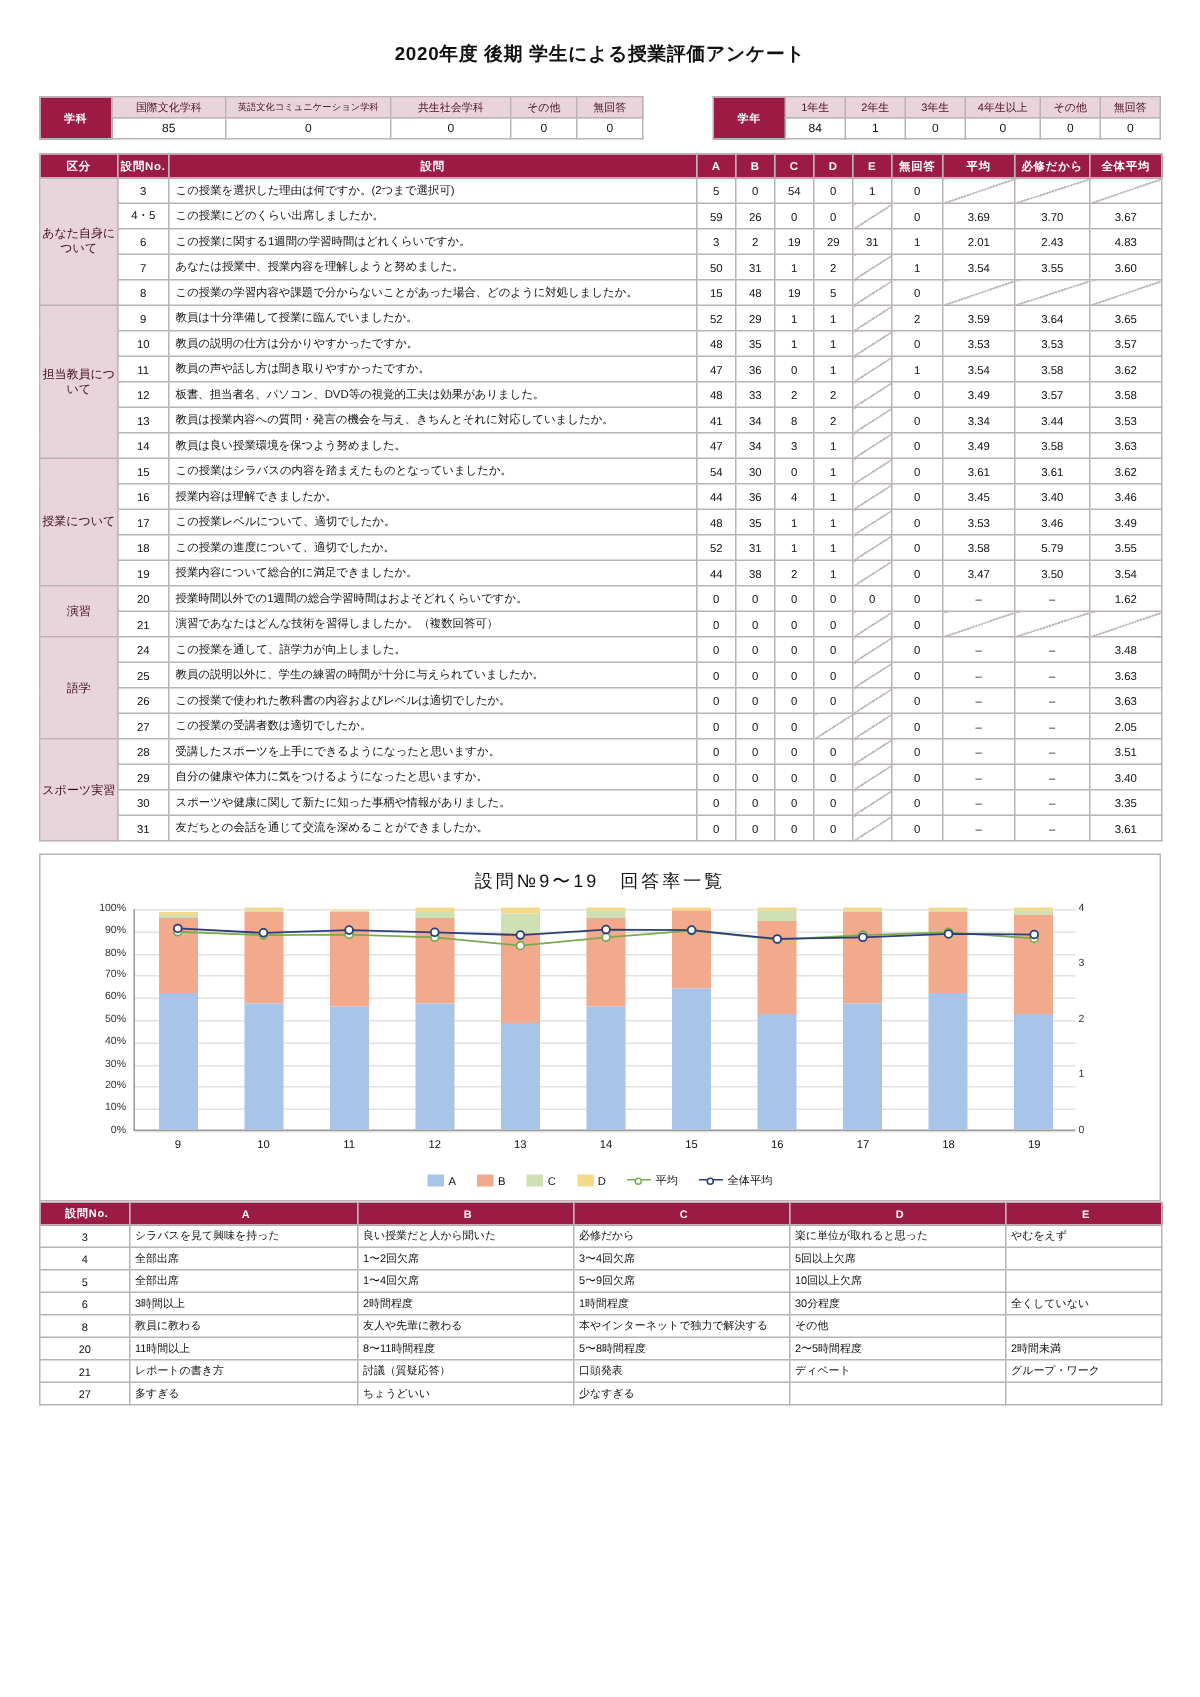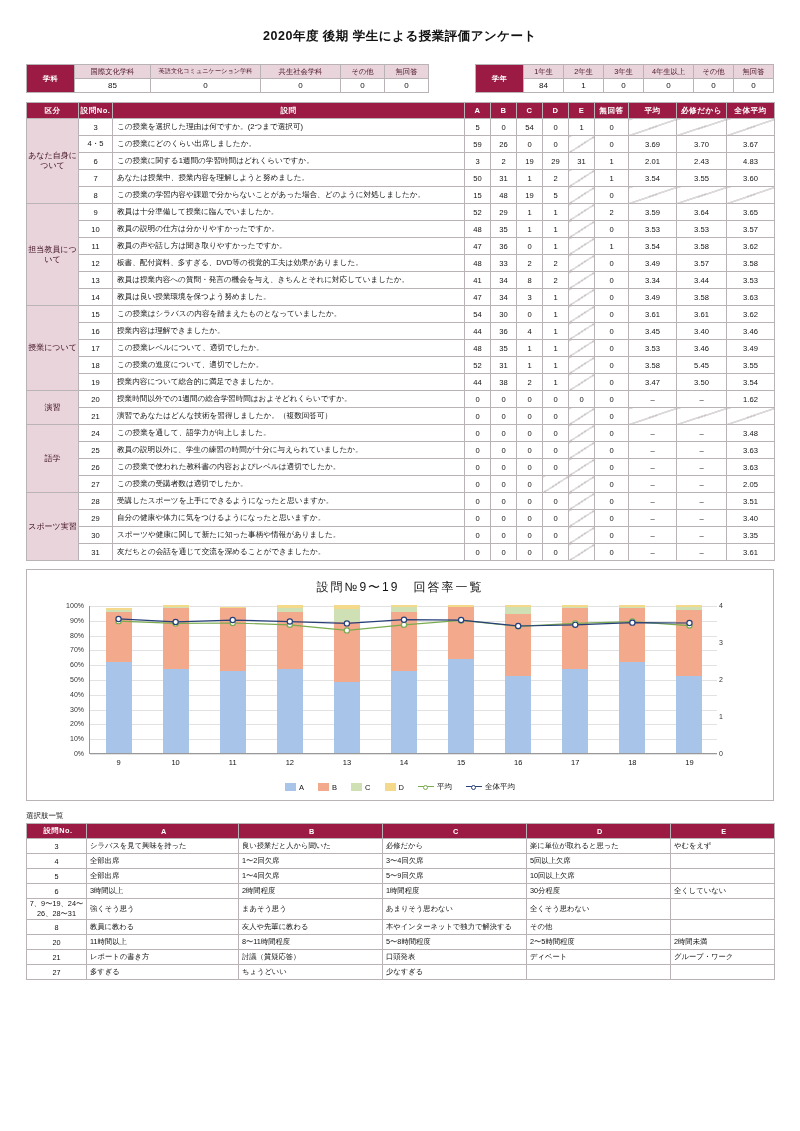--- a/index.html
+++ b/index.html
@@ -298,21 +298,21 @@
           <td class="num">0</td>
           <td class="num">1</td>
           <td class="num slash"></td>
           <td class="num">1</td>
           <td class="num">3.54</td>
           <td class="num">3.58</td>
           <td class="num">3.62</td>
         </tr>
         <tr>
           <td class="no">12</td>
-          <td class="txt">板書、配付資料、多すぎる、DVD等の視覚的工夫は効果がありました。</td>
+          <td class="txt">板書、担当者名、パソコン、DVD等の視覚的工夫は効果がありました。</td>
           <td class="num">48</td>
           <td class="num">33</td>
           <td class="num">2</td>
           <td class="num">2</td>
           <td class="num slash"></td>
           <td class="num">0</td>
           <td class="num">3.49</td>
           <td class="num">3.57</td>
           <td class="num">3.58</td>
         </tr>
@@ -385,21 +385,21 @@
         <tr>
           <td class="no">18</td>
           <td class="txt">この授業の進度について、適切でしたか。</td>
           <td class="num">52</td>
           <td class="num">31</td>
           <td class="num">1</td>
           <td class="num">1</td>
           <td class="num slash"></td>
           <td class="num">0</td>
           <td class="num">3.58</td>
-          <td class="num">5.45</td>
+          <td class="num">5.79</td>
           <td class="num">3.55</td>
         </tr>
         <tr>
           <td class="no">19</td>
           <td class="txt">授業内容について総合的に満足できましたか。</td>
           <td class="num">44</td>
           <td class="num">38</td>
           <td class="num">2</td>
           <td class="num">1</td>
           <td class="num slash"></td>
@@ -683,21 +683,20 @@
     <div class="legend" id="legend">
         <span><span class="sw" style="background:#a8c4e8"></span><span>A</span></span>
         <span><span class="sw" style="background:#f2a98c"></span><span>B</span></span>
         <span><span class="sw" style="background:#cfe0b4"></span><span>C</span></span>
         <span><span class="sw" style="background:#f5d98b"></span><span>D</span></span>
         <span><span class="ln" style="border-top-color:#7aab4f"><span style="position:absolute;left:5px;top:-2.5px;width:5px;height:5px;border-radius:50%;background:#fff;border:1px solid #7aab4f"></span></span><span>平均</span></span>
         <span><span class="ln" style="border-top-color:#27407a"><span style="position:absolute;left:5px;top:-2.5px;width:5px;height:5px;border-radius:50%;background:#fff;border:1px solid #27407a"></span></span><span>全体平均</span></span>
       </div>
   </div>
 
-  <div class="choice-title">選択肢一覧</div>
   <table class="c-tbl">
     <colgroup>
         <col style="width:60px">
         <col style="width:152px">
         <col style="width:144px">
         <col style="width:144px">
         <col style="width:144px">
         <col style="width:104px">
       </colgroup>
     <thead>
@@ -737,28 +736,20 @@
         </tr>
         <tr>
           <td class="no">6</td>
           <td>3時間以上</td>
           <td>2時間程度</td>
           <td>1時間程度</td>
           <td>30分程度</td>
           <td>全くしていない</td>
         </tr>
         <tr>
-          <td class="no">7、9〜19、24〜26、28〜31</td>
-          <td>強くそう思う</td>
-          <td>まあそう思う</td>
-          <td>あまりそう思わない</td>
-          <td>全くそう思わない</td>
-          <td></td>
-        </tr>
-        <tr>
           <td class="no">8</td>
           <td>教員に教わる</td>
           <td>友人や先輩に教わる</td>
           <td>本やインターネットで独力で解決する</td>
           <td>その他</td>
           <td></td>
         </tr>
         <tr>
           <td class="no">20</td>
           <td>11時間以上</td>

